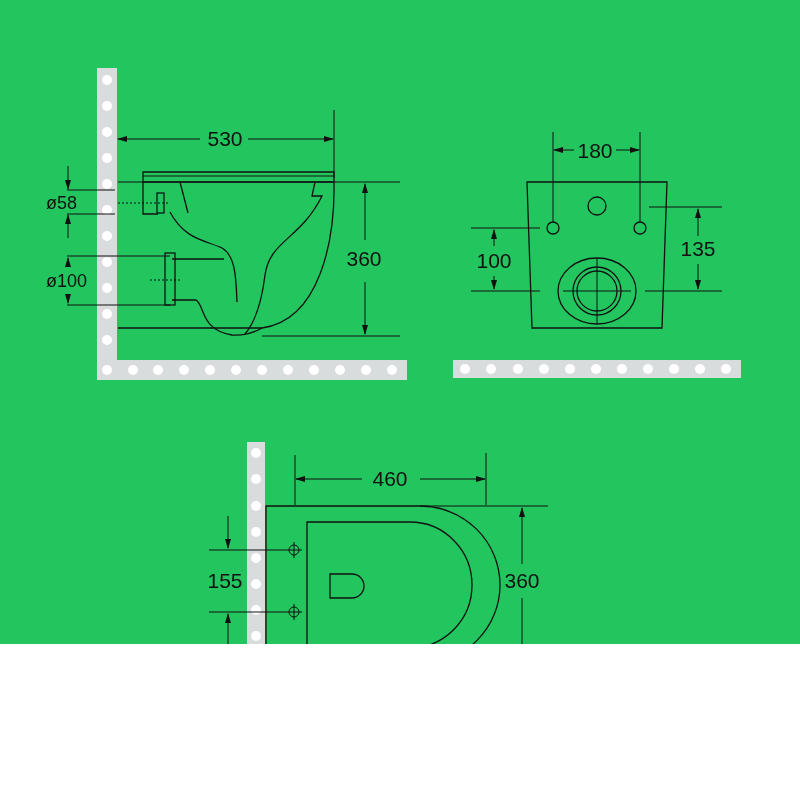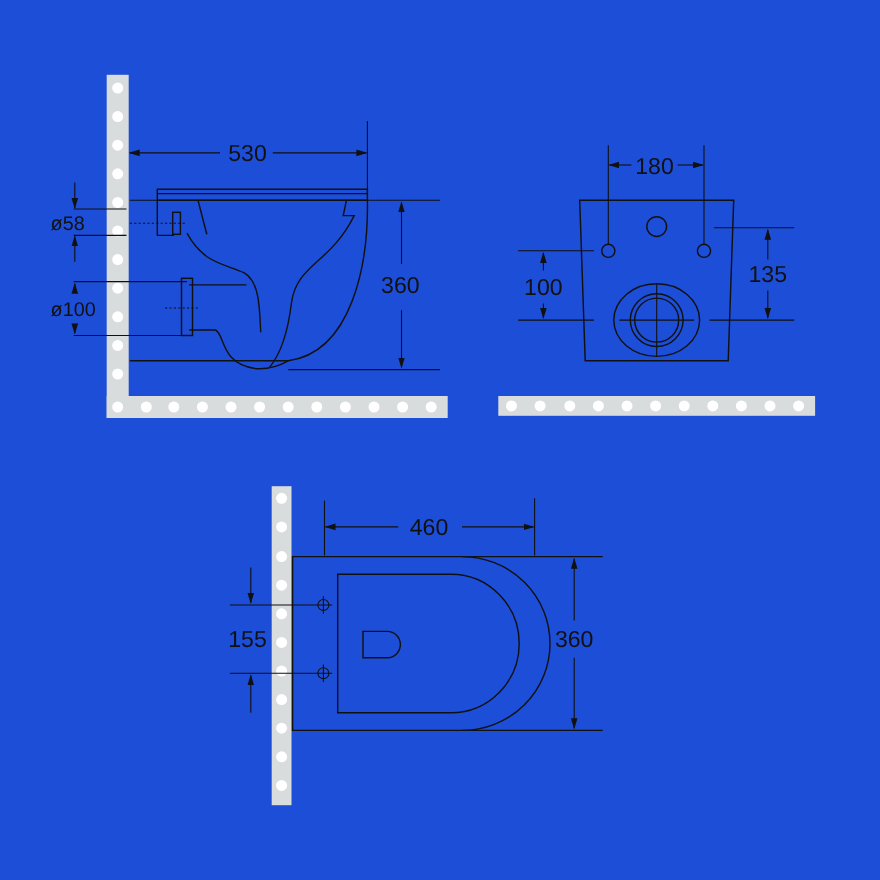--- a/index.html
+++ b/index.html
@@ -1,16 +1,16 @@
 <!DOCTYPE html>
 <html><head>
 <meta charset="utf-8">
 <style>
   html,body{margin:0;padding:0;background:#ffffff;}
-  #canvas{position:relative;width:800px;height:800px;background:#1d4ed8;overflow:hidden;}
+  #canvas{position:relative;width:800px;height:644px;background:#22c55e;overflow:hidden;}
   svg{position:absolute;left:0;top:0;}
   .dim{font-family:"Liberation Sans","DejaVu Sans",sans-serif;font-size:21px;fill:#111;}
   .ln{stroke:#111;stroke-width:1.3;fill:none;}
   .thin{stroke:#111;stroke-width:1;fill:none;}
   .dash{stroke:#111;stroke-width:1;stroke-dasharray:2 2;fill:none;}
   .wall{fill:#d9dcdc;}
   .hole{fill:#ffffff;}
 </style>
 </head>
 <body>

